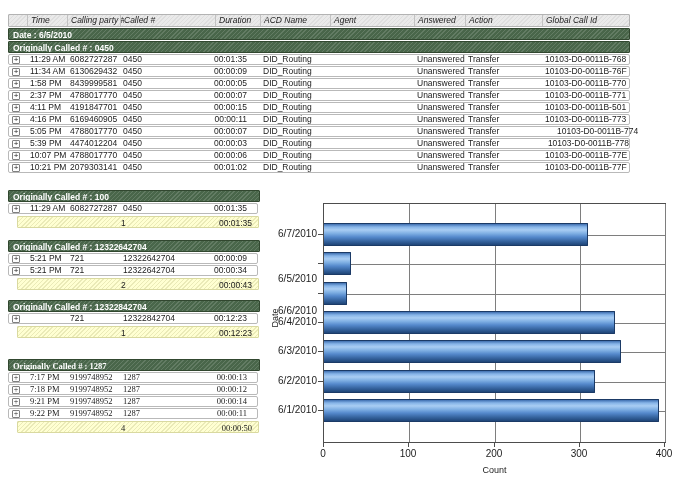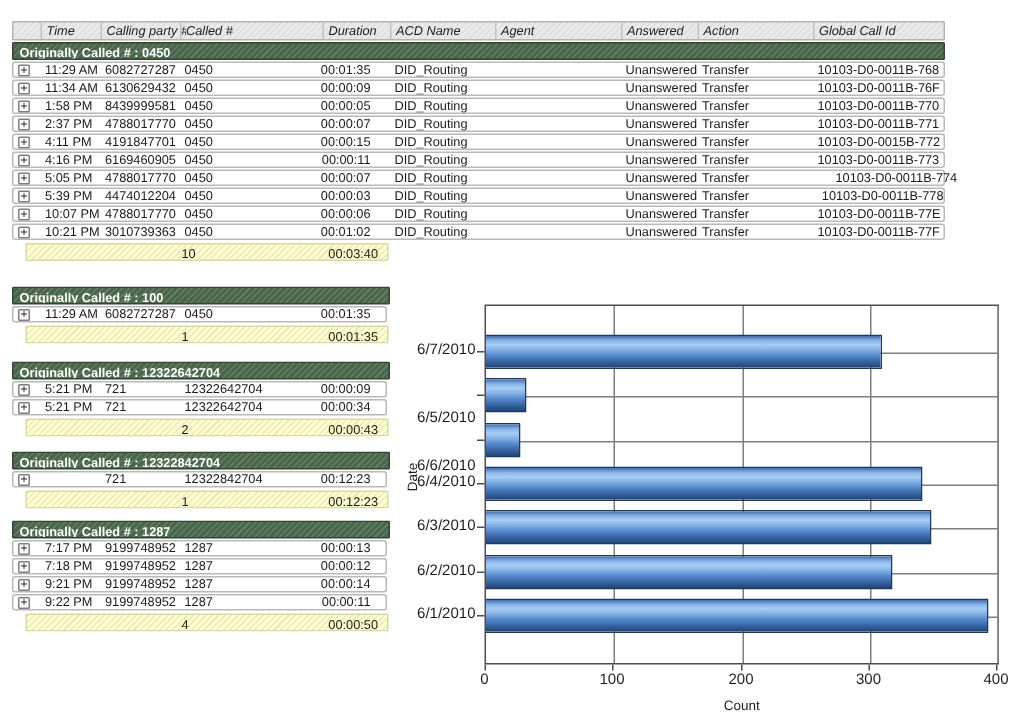--- a/index.html
+++ b/index.html
@@ -108,20 +108,21 @@
         <div class="header-cell" style="left: 18px; width: 43px;">Time</div>
         <div class="header-cell" style="left: 58px; width: 57px;">Calling party #</div>
         <div class="header-cell" style="left: 111px; width: 81px;">Called #</div>
         <div class="header-cell" style="left: 206px; width: 61px;">Duration</div>
         <div class="header-cell" style="left: 251px; width: 87px;">ACD Name</div>
         <div class="header-cell" style="left: 321px; width: 85px;">Agent</div>
         <div class="header-cell" style="left: 405px; width: 53px;">Answered</div>
         <div class="header-cell" style="left: 456px; width: 77px;">Action</div>
         <div class="header-cell" style="left: 533px; width: 87px;">Global Call Id</div>
       </div>
+    <div class="group-row">Date : 6/5/2010</div>
     <div id="top-group">
         <div class="group-row">Originally Called # : 0450</div>
         <div class="row">
           <span class="expander">+</span>
           <div class="cell" style="left: 21px; width: 40px;">11:29 AM</div>
           <div class="cell" style="left: 61px; width: 54px;">6082727287</div>
           <div class="cell" style="left: 114px; width: 78px;">0450</div>
           <div class="cell right" style="left: 180px; width: 58px;">00:01:35</div>
           <div class="cell" style="left: 254px; width: 68px;">DID_Routing</div>
           <div class="cell" style="left: 324px; width: 82px;"></div>
@@ -168,21 +169,21 @@
         <div class="row">
           <span class="expander">+</span>
           <div class="cell" style="left: 21px; width: 40px;">4:11 PM</div>
           <div class="cell" style="left: 61px; width: 54px;">4191847701</div>
           <div class="cell" style="left: 114px; width: 78px;">0450</div>
           <div class="cell right" style="left: 180px; width: 58px;">00:00:15</div>
           <div class="cell" style="left: 254px; width: 68px;">DID_Routing</div>
           <div class="cell" style="left: 324px; width: 82px;"></div>
           <div class="cell" style="left: 408px; width: 50px;">Unanswered</div>
           <div class="cell" style="left: 459px; width: 74px;">Transfer</div>
-          <div class="cell" style="left: 536px; width: 84px;">10103-D0-0015B-772</div>
+          <div class="cell" style="left: 536px; width: 84px;">10103-D0-0011B-501</div>
         </div>
         <div class="row">
           <span class="expander">+</span>
           <div class="cell" style="left: 21px; width: 40px;">4:16 PM</div>
           <div class="cell" style="left: 61px; width: 54px;">6169460905</div>
           <div class="cell" style="left: 114px; width: 78px;">0450</div>
           <div class="cell right" style="left: 180px; width: 58px;">00:00:11</div>
           <div class="cell" style="left: 254px; width: 68px;">DID_Routing</div>
           <div class="cell" style="left: 324px; width: 82px;"></div>
           <div class="cell" style="left: 408px; width: 50px;">Unanswered</div>
@@ -221,32 +222,28 @@
           <div class="cell right" style="left: 180px; width: 58px;">00:00:06</div>
           <div class="cell" style="left: 254px; width: 68px;">DID_Routing</div>
           <div class="cell" style="left: 324px; width: 82px;"></div>
           <div class="cell" style="left: 408px; width: 50px;">Unanswered</div>
           <div class="cell" style="left: 459px; width: 74px;">Transfer</div>
           <div class="cell" style="left: 536px; width: 84px;">10103-D0-0011B-77E</div>
         </div>
         <div class="row">
           <span class="expander">+</span>
           <div class="cell" style="left: 21px; width: 40px;">10:21 PM</div>
-          <div class="cell" style="left: 61px; width: 54px;">3010739363</div>
+          <div class="cell" style="left: 61px; width: 54px;">2079303141</div>
           <div class="cell" style="left: 114px; width: 78px;">0450</div>
           <div class="cell right" style="left: 180px; width: 58px;">00:01:02</div>
           <div class="cell" style="left: 254px; width: 68px;">DID_Routing</div>
           <div class="cell" style="left: 324px; width: 82px;"></div>
           <div class="cell" style="left: 408px; width: 50px;">Unanswered</div>
           <div class="cell" style="left: 459px; width: 74px;">Transfer</div>
           <div class="cell" style="left: 536px; width: 84px;">10103-D0-0011B-77F</div>
-        </div>
-        <div class="summary-row">
-          <div class="summary-cell" style="left: 103px; width: 60px;">10</div>
-          <div class="summary-cell" style="right: 6px; text-align: right;">00:03:40</div>
         </div>
       </div>
     <div id="sections">
         <div class="narrow-section" style="margin-top: 17px;">
           <div class="group-row">Originally Called # : 100</div>
           <div class="row">
             <span class="expander">+</span>
             <div class="cell" style="left: 21px; width: 40px;">11:29 AM</div>
             <div class="cell" style="left: 61px; width: 54px;">6082727287</div>
             <div class="cell" style="left: 114px; width: 78px;">0450</div>
@@ -285,21 +282,21 @@
             <div class="cell" style="left: 21px; width: 40px; margin-top: 36px;">5:23 PM</div>
             <div class="cell" style="left: 61px; width: 54px;">721</div>
             <div class="cell" style="left: 114px; width: 78px;">12322842704</div>
             <div class="cell right" style="left: 180px; width: 58px;">00:12:23</div>
           </div>
           <div class="summary-row">
             <div class="summary-cell" style="left: 103px; width: 60px;">1</div>
             <div class="summary-cell" style="right: 6px; text-align: right;">00:12:23</div>
           </div>
         </div>
-        <div class="narrow-section" style="margin-top: 8px;">
+        <div class="narrow-section" style="margin-top: 21px; font-family: Liberation Serif, serif;">
           <div class="group-row">Originally Called # : 1287</div>
           <div class="row">
             <span class="expander">+</span>
             <div class="cell" style="left: 21px; width: 40px;">7:17 PM</div>
             <div class="cell" style="left: 61px; width: 54px;">9199748952</div>
             <div class="cell" style="left: 114px; width: 78px;">1287</div>
             <div class="cell right" style="left: 180px; width: 58px;">00:00:13</div>
           </div>
           <div class="row">
             <span class="expander">+</span>

